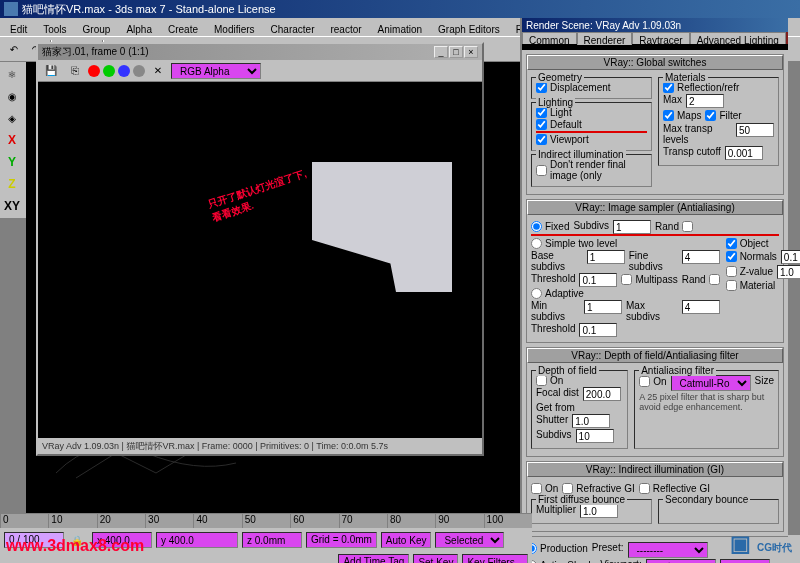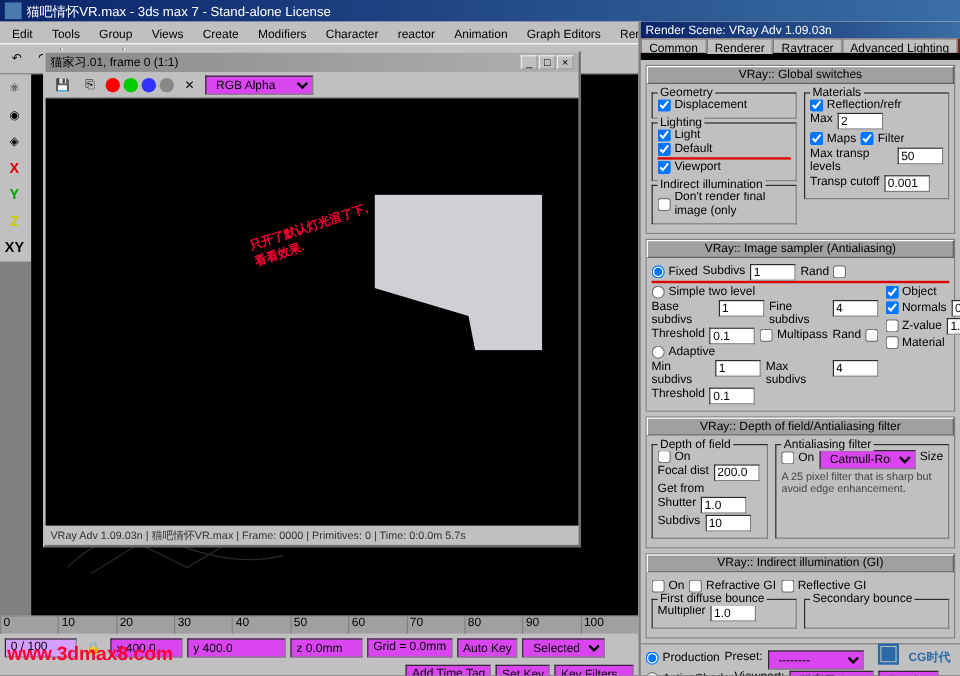--- a/index.html
+++ b/index.html
@@ -12,21 +12,21 @@
 .toolbar{height:26px;background:#c0c0c0;border-top:1px solid #fff;border-bottom:1px solid #808080;display:flex;align-items:center;padding:0 4px;gap:2px}
 .tbtn{width:20px;height:20px;border:1px solid #c0c0c0;display:flex;align-items:center;justify-content:center}
 .divider{width:2px;height:18px;border-left:1px solid #808080;border-right:1px solid #fff;margin:0 2px}
 .main-area{position:absolute;top:62px;left:0;right:0;bottom:28px;background:#808080}
 .viewport-bg{position:absolute;top:0;left:26px;right:268px;bottom:0;background:#000}
 .left-icons{position:absolute;left:0;top:0;width:26px;background:#c0c0c0;padding:2px;display:flex;flex-direction:column;gap:2px}
 .axis-btn{width:20px;height:20px;display:flex;align-items:center;justify-content:center;font-weight:bold;font-size:12px}
 .axis-x{color:#d00}
 .axis-y{color:#0a0}
 .axis-z{color:#cc0}
-.right-panel{position:absolute;right:0;top:18px;width:268px;bottom:0;background:#c0c0c0;border-left:2px solid #808080}
+.right-panel{position:absolute;right:12px;top:18px;width:268px;bottom:0;background:#c0c0c0;border-left:2px solid #808080}
 .panel-title{height:14px;background:linear-gradient(90deg,#0a246a,#3a6ea5);color:#fff;font-size:10px;padding:0 4px;display:flex;align-items:center}
 .tabs{display:flex;height:18px;background:#7f1d1d;border-bottom:6px solid #000000}
 .tab{padding:2px 6px;border:1px solid #808080;border-bottom:none;background:#c0c0c0;font-size:10px}
 .tab.active{background:#c0c0c0;border-bottom:1px solid #c0c0c0;margin-bottom:-1px}
 .rollout{margin:4px;border:1px solid #808080}
 .rollout-head{background:#a0a0a0;text-align:center;font-size:10px;padding:1px;border:1px solid;border-color:#fff #606060 #606060 #fff}
 .rollout-body{padding:4px;background:#c0c0c0;font-size:10px}
 .group{border:1px inset #808080;padding:3px 4px 4px;margin:3px 0;position:relative}
 .group-label{position:absolute;top:-6px;left:4px;background:#c0c0c0;padding:0 2px;font-size:10px}
 .chk{display:flex;align-items:center;gap:3px;margin:1px 0}
@@ -60,21 +60,21 @@
 
 <div class="titlebar">
   <div class="title-icon"></div>
   <span class="titlebar-text">猫吧情怀VR.max - 3ds max 7 - Stand-alone License</span>
 </div>
 
 <div class="menubar">
   <span>Edit</span>
   <span>Tools</span>
   <span>Group</span>
-  <span>Views</span>
+  <span>Alpha</span>
   <span>Create</span>
   <span>Modifiers</span>
   <span>Character</span>
   <span>reactor</span>
   <span>Animation</span>
   <span>Graph Editors</span>
   <span>Rendering</span>
   <span>Customize</span>
   <span>MAXScript</span>
 </div>

